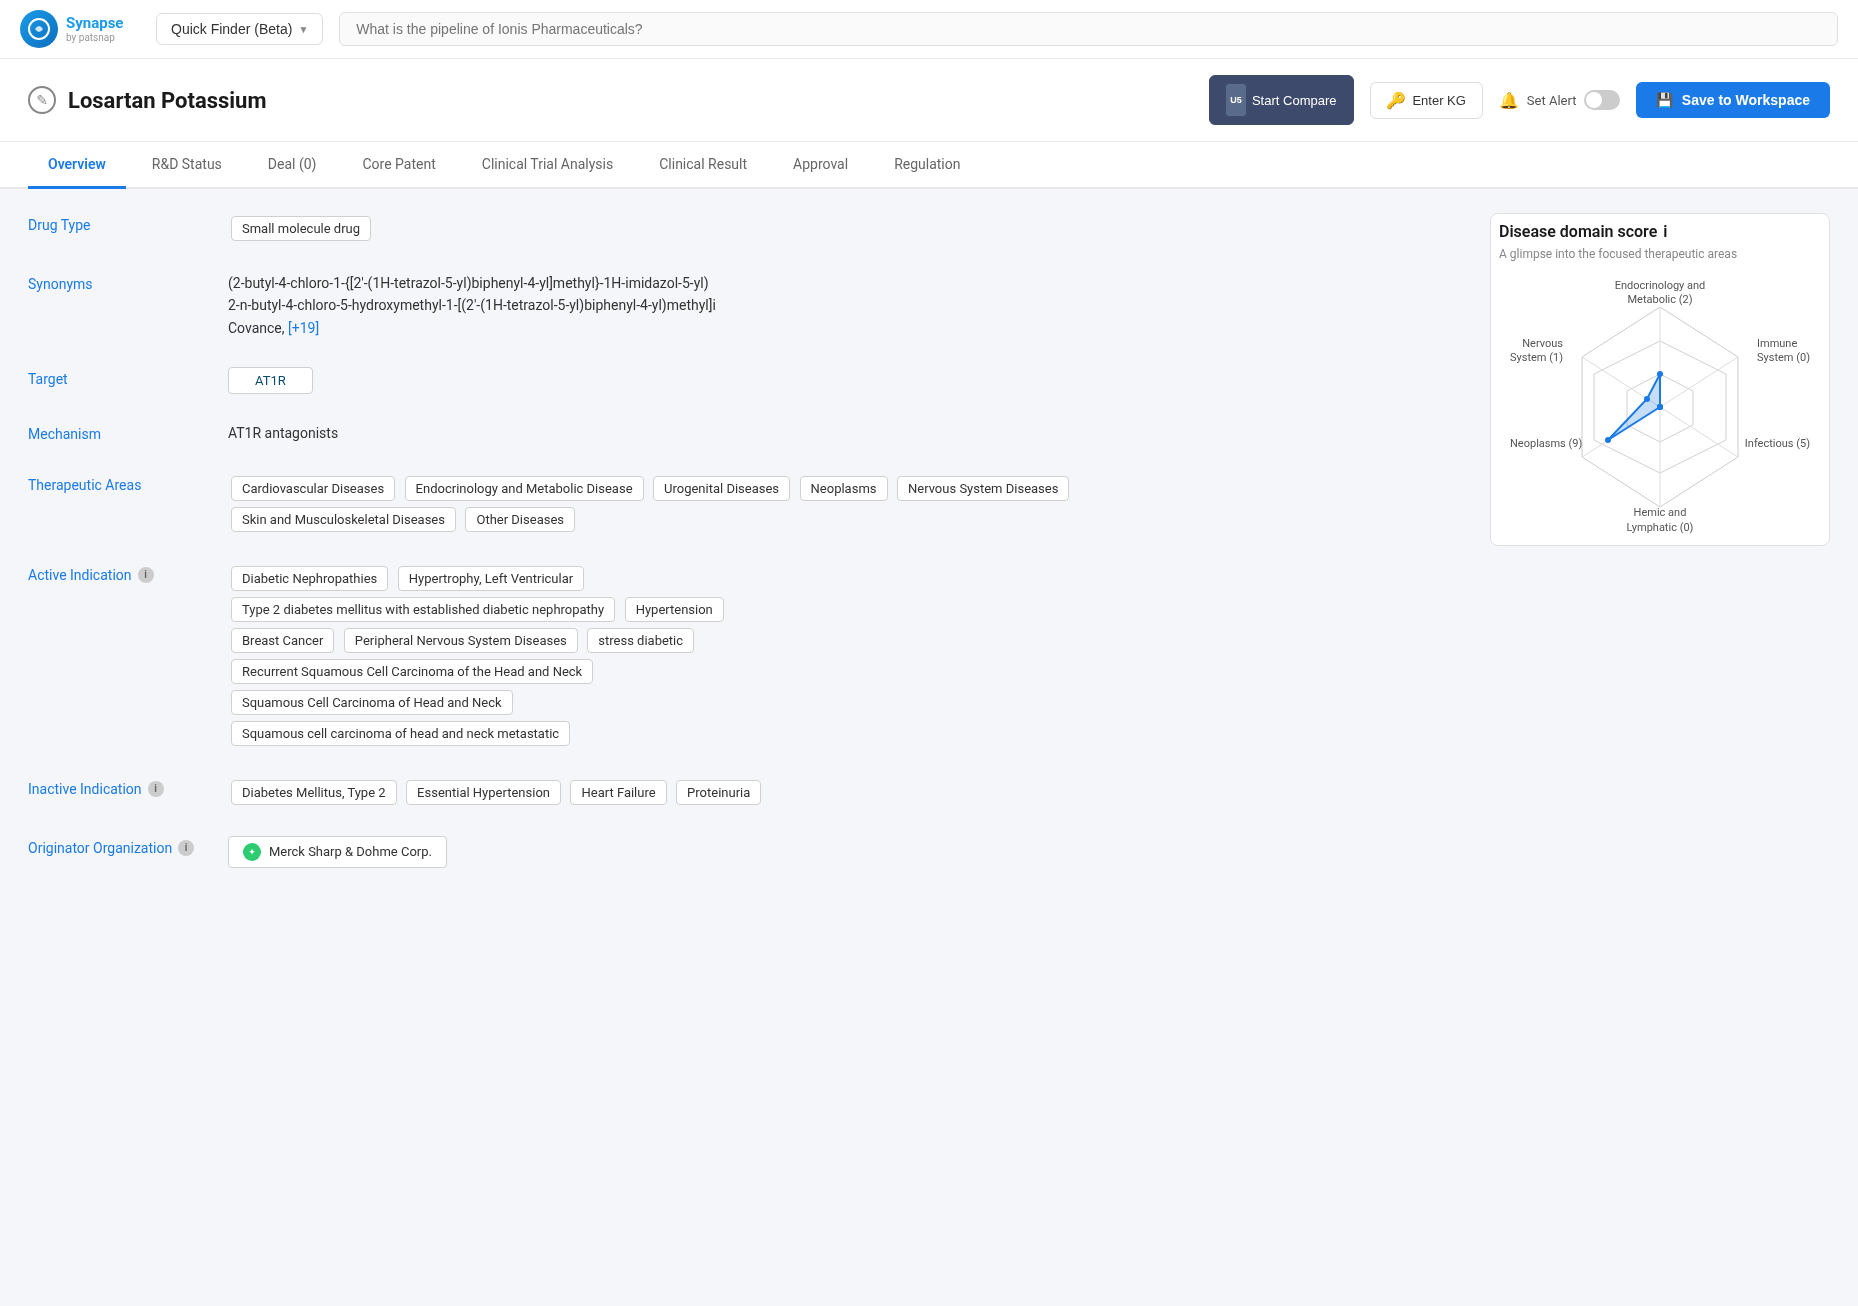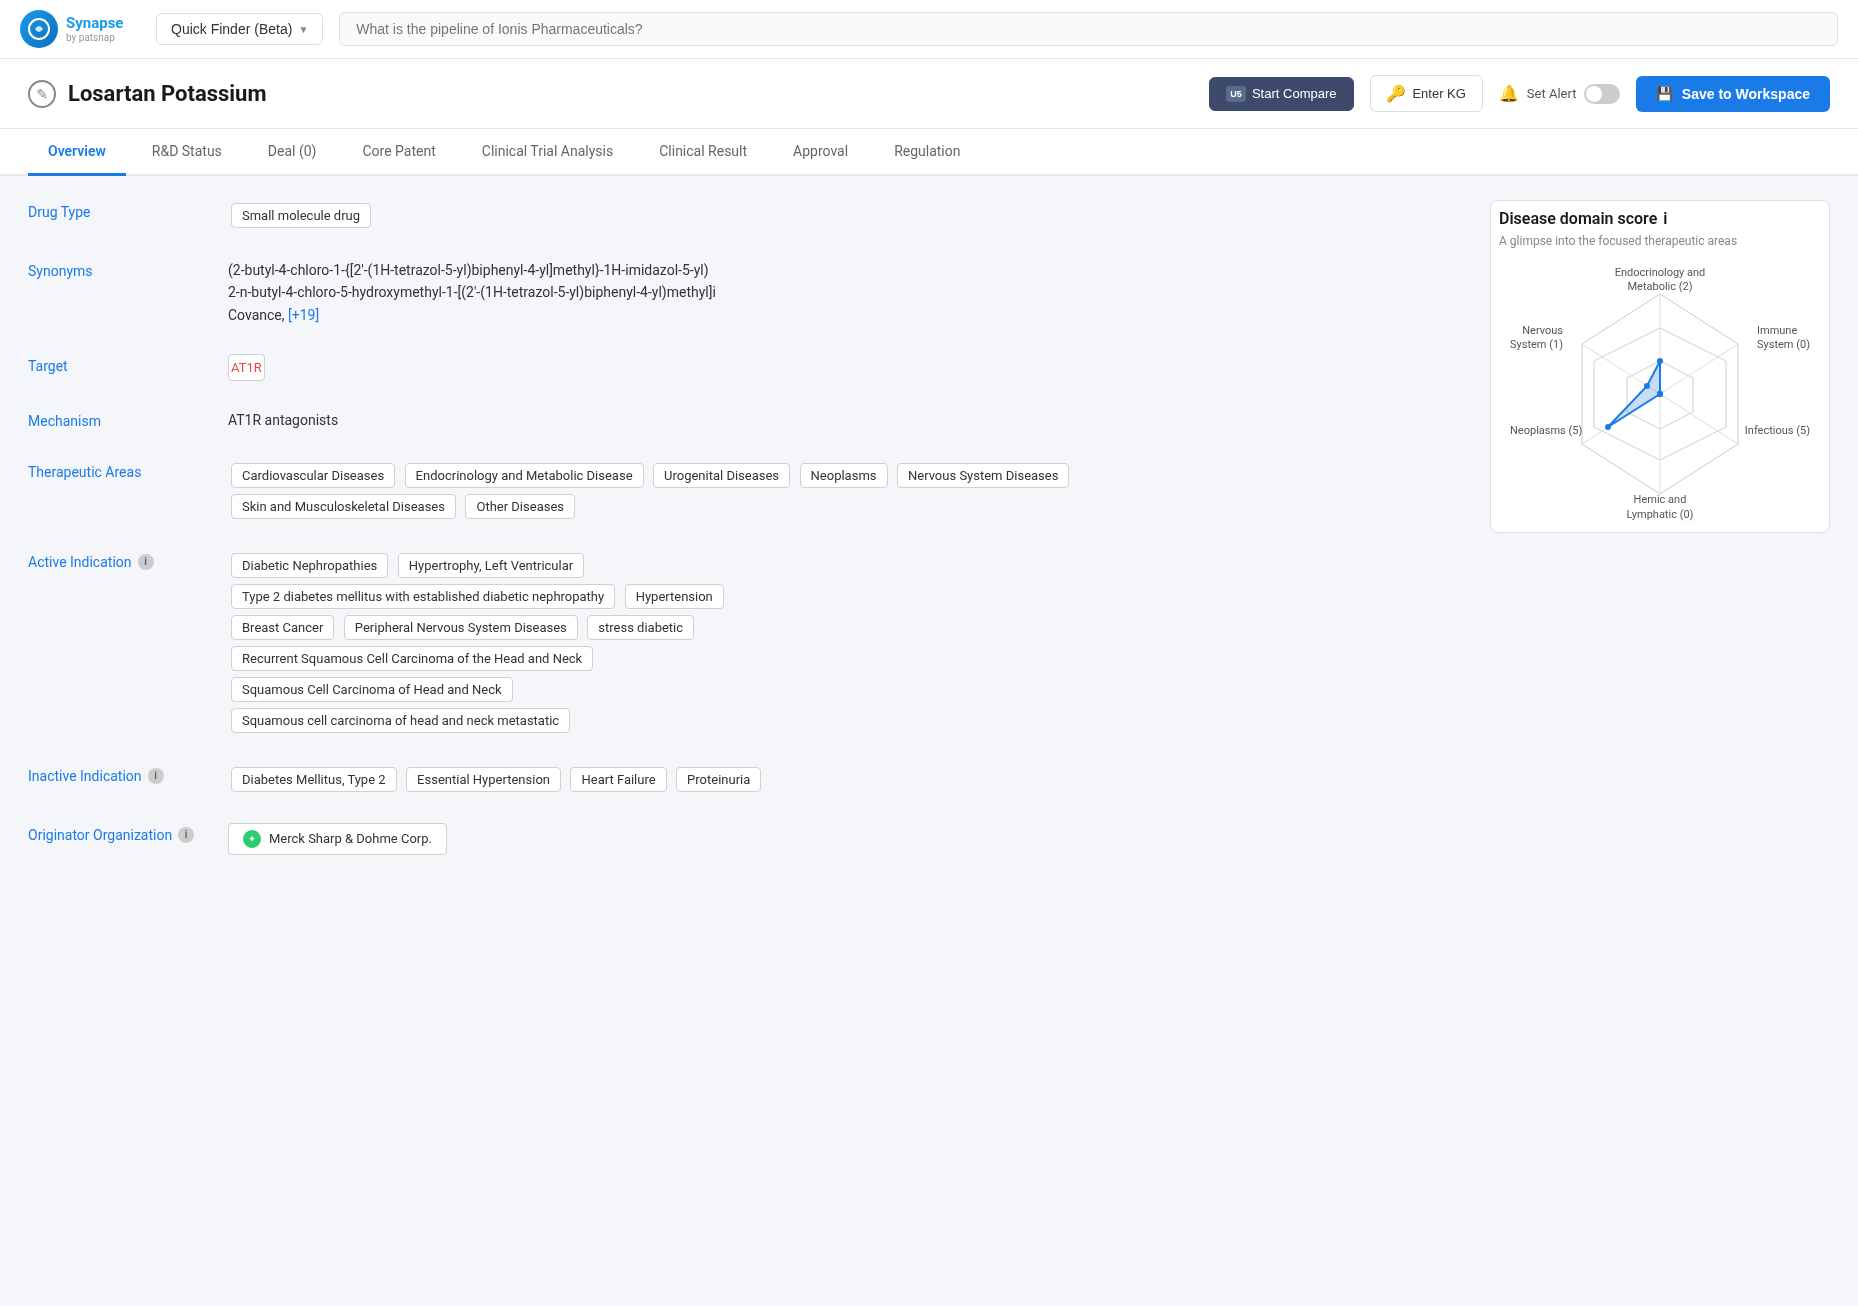--- a/index.html
+++ b/index.html
@@ -78,21 +78,21 @@
       display: flex; align-items: center; gap: 6px;
       border: 1px solid #ddd; border-radius: 6px;
       padding: 8px 16px; background: #fff; cursor: pointer;
       font-size: 13px; color: #333;
       font-weight: 500;
     }
     .action-btn.compare {
       background: #3d4a6b; color: #fff; border-color: #3d4a6b;
     }
     .action-btn .icon-box {
-      width: 20px; height: 16px; background: #5a6a8a;
+      width: 20px; height: 32px; background: #5a6a8a;
       border-radius: 3px; display: flex; align-items: center; justify-content: center;
       font-size: 9px; color: #fff; font-weight: 700;
     }
     .toggle-area {
       display: flex; align-items: center; gap: 8px; font-size: 13px; color: #555;
     }
     .toggle {
       width: 36px; height: 20px; background: #ccc; border-radius: 10px;
       position: relative; cursor: pointer;
     }
@@ -166,23 +166,23 @@
       font-size: 13px;
       color: #333;
       background: #fff;
       white-space: nowrap;
     }
 
     .target-tag {
       display: inline-block;
       border: 1px solid #d0d0d0;
       border-radius: 4px;
-      padding: 5px 2px;
+      padding: 5px 26px;
       font-size: 13px;
-      color: #ef4444;
+      color: #0c4a6e;
       background: #fff;
     }
 
     
     .score-panel {
       background: #fff;
       border: 1px solid #e0e0e0;
       border-radius: 8px;
       padding: 8px;
     }
@@ -408,19 +408,19 @@
             <circle cx="150" cy="130" r="3" fill="#1a7be8"></circle>
             <circle cx="98" cy="163" r="3" fill="#1a7be8"></circle>
             <circle cx="137" cy="122" r="3" fill="#1a7be8"></circle>
           </svg>
 
           
           <div style="position:absolute; top:2px; left:50%; transform:translateX(-50%); text-align:center; font-size:11px; color:#555; line-height:1.3;">Endocrinology and<br>Metabolic (2)</div>
           <div style="position:absolute; top:60px; right:0px; text-align:left; font-size:11px; color:#555; line-height:1.3;">Immune<br>System (0)</div>
           <div style="position:absolute; top:160px; right:0px; text-align:left; font-size:11px; color:#555; line-height:1.3;">Infectious (5)</div>
           <div style="position:absolute; bottom:2px; left:50%; transform:translateX(-50%); text-align:center; font-size:11px; color:#555; line-height:1.3;">Hemic and<br>Lymphatic (0)</div>
-          <div style="position:absolute; top:160px; left:0px; text-align:right; font-size:11px; color:#555; line-height:1.3;">Neoplasms (5)</div>
+          <div style="position:absolute; top:160px; left:0px; text-align:right; font-size:11px; color:#555; line-height:1.3;">Neoplasms (9)</div>
           <div style="position:absolute; top:60px; left:0px; text-align:right; font-size:11px; color:#555; line-height:1.3;">Nervous<br>System (1)</div>
         </div>
       </div>
     </div>
   </div>
 </div>
 
 </body></html>

